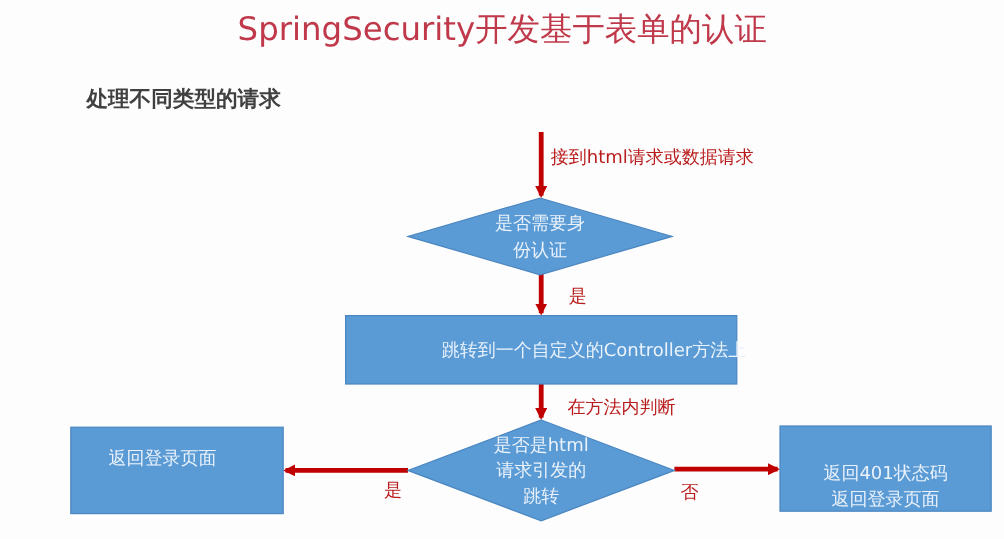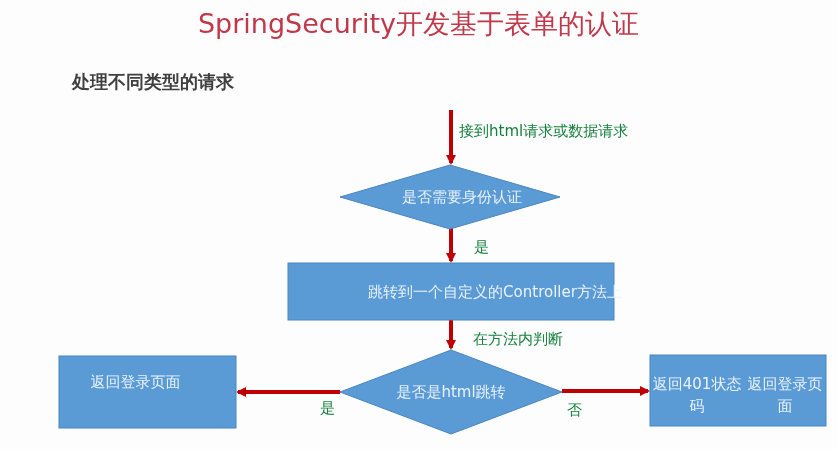--- a/index.html
+++ b/index.html
@@ -2,21 +2,21 @@
 <html><head>
 <meta charset="utf-8">
 <style>
   html, body { margin:0; padding:0; }
   body { width:837px; height:449px; background:#fdfdfd; position:relative; overflow:hidden;
          font-family:"DejaVu Sans", "Liberation Sans", sans-serif; }
   .title { position:absolute; left:0; width:837px; top:6px; text-align:center;
            font-size:27px; font-weight:normal; color:#c0394b; letter-spacing:0px; }
   .subtitle { position:absolute; left:72px; top:70px; font-size:18px; font-weight:bold; color:#404040; }
   svg.diagram { position:absolute; left:0; top:0; }
-  .lbl { position:absolute; font-size:15px; color:#15803d; white-space:nowrap; }
+  .lbl { position:absolute; font-size:15px; color:#b91c1c; white-space:nowrap; }
   .node-text { position:absolute; color:#eaf2fb; font-size:15px; text-align:center; line-height:22px;
                display:flex; align-items:center; justify-content:center; }
 </style>
 </head>
 <body>
 
 <div class="title">SpringSecurity开发基于表单的认证</div>
 <div class="subtitle">处理不同类型的请求</div>
 
 <svg class="diagram" width="837" height="449">
@@ -38,26 +38,27 @@
   <rect x="59" y="356" width="177" height="72" fill="#5b9bd5" stroke="#4a86c0" stroke-width="1"></rect>
   <rect x="650" y="355" width="176" height="71" fill="#5b9bd5" stroke="#4a86c0" stroke-width="1"></rect>
 </svg>
 
 <div class="lbl" style="left:459px; top:122px;">接到html请求或数据请求</div>
 <div class="lbl" style="left:474px; top:238px;">是</div>
 <div class="lbl" style="left:473px; top:330px;">在方法内判断</div>
 <div class="lbl" style="left:320px; top:399px;">是</div>
 <div class="lbl" style="left:567px; top:401px;">否</div>
 
-<div class="node-text" style="left:382px; top:173px; width:160px; height:48px; ">
+<div class="node-text" style="left:370px; top:173px; width:160px; height:48px; flex-direction:column;">
   <span>是否需要身</span>
   <span>份认证</span>
 </div>
 <div class="node-text" style="left:288px; top:263px; width:326px; height:57px;margin-left:44px;">跳转到一个自定义的Controller方法上</div>
-<div class="node-text" style="left:380px; top:356px; width:142px; height:72px; flex-direction:row; line-height:21px;text-align:center;">
+<div class="node-text" style="left:380px; top:356px; width:142px; height:72px; flex-direction:column; line-height:21px;text-align:center;">
   <span>是否是html</span>
+  <span>请求引发的</span>
   <span>跳转</span>
 </div>
 <div class="node-text" style="left:47px; top:356px; width:177px; height:52px;">返回登录页面</div>
-<div class="node-text" style="left:650px; top:355px; width:176px; height:80px; ">
+<div class="node-text" style="left:650px; top:365px; width:176px; height:80px; flex-direction:column;">
   <span>返回401状态码</span>
   <span>返回登录页面</span>
 </div>
 
 </body></html>

